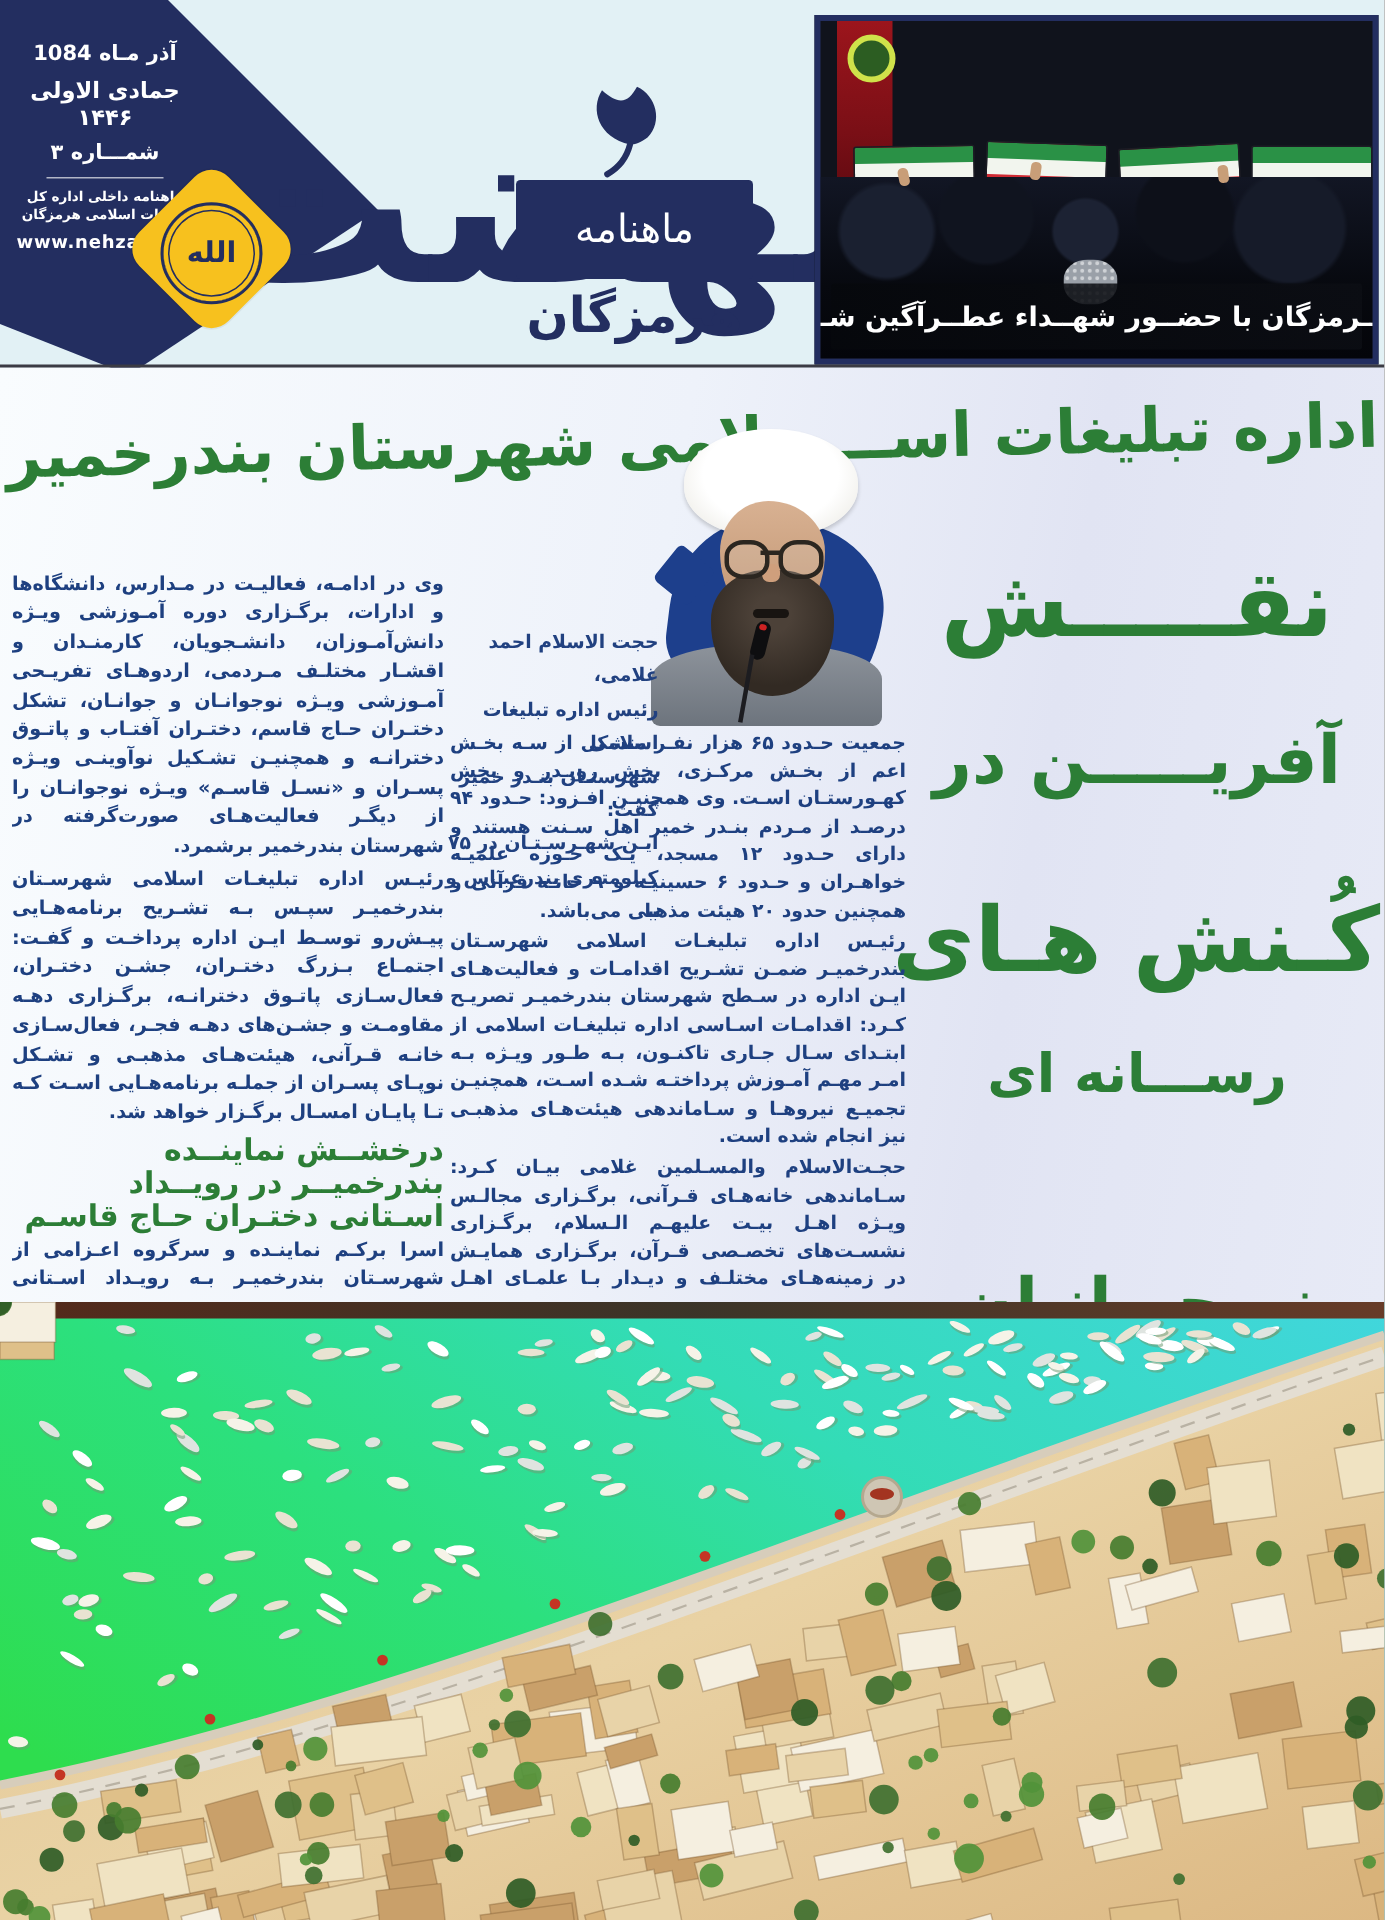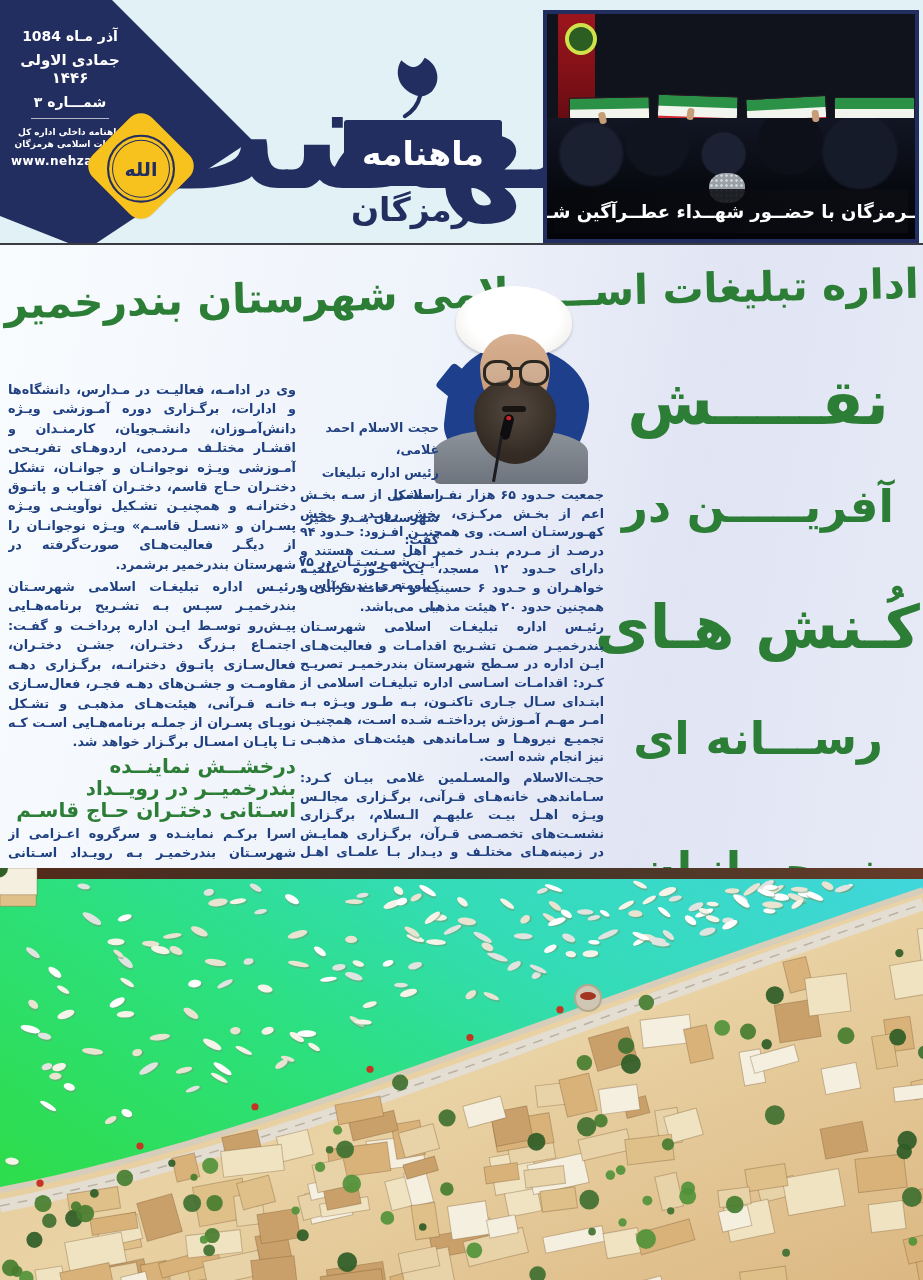--- a/index.html
+++ b/index.html
@@ -22,21 +22,21 @@
                 border-radius:16px;transform:rotate(45deg);z-index:4;box-shadow:0 0 0 1px rgba(0,0,0,.05);}
   .logo-circle{position:absolute;left:10px;top:10px;width:64px;height:64px;border:2px solid #232e60;
                border-radius:50%;transform:rotate(-45deg);display:flex;align-items:center;justify-content:center;
                box-shadow:inset 0 0 0 3px #f7c11e, inset 0 0 0 4px #232e60;}
   .logo-glyph{color:#232e60;font-size:19px;font-weight:bold;}
   .calligraphy{left:118px;top:34px;width:480px;height:214px;z-index:1;color:#232e60;
                font-size:148px;line-height:206px;font-weight:bold;text-align:center;overflow:hidden;}
   .ginkgo{left:382px;top:52px;width:76px;height:70px;z-index:2;}
   .masthead-box{left:344px;top:120px;width:158px;height:66px;background:#232e60;border-radius:3px;
                 z-index:3;display:flex;align-items:center;justify-content:center;}
-  .masthead-monthly{color:#fff;font-size:33px;font-weight:bold;}
+  .masthead-monthly{color:#fff;font-size:26px;font-weight:normal;}
   .masthead-region{left:322px;top:190px;width:202px;text-align:center;color:#232e60;
                    font-size:33px;font-weight:bold;z-index:3;}
 
   
   .top-photo{left:543px;top:10px;width:376px;height:233px;border:4px solid #232e60;
              box-sizing:border-box;background:#10131c;overflow:hidden;z-index:3;}
   .tp-trees{position:absolute;left:0;top:0;width:100%;height:58%;
     background:
       radial-gradient(circle at 15% 20%,#6fae43 0 9%,transparent 10%),
       radial-gradient(circle at 35% 35%,#589а37 0 0),
@@ -77,21 +77,21 @@
   .article-band{left:0;top:245px;width:923px;height:623px;
     background:linear-gradient(100deg,#f9fcfe 0%,#eef2fa 45%,#e1e4f3 72%,#e7eaf6 100%);}
   .headline{left:0;top:270px;width:923px;text-align:center;color:#2c7e36;font-size:41px;
     font-weight:bold;white-space:nowrap;transform:rotate(-1.3deg);z-index:2;}
   .big-words{left:596px;top:352px;width:324px;z-index:2;}
   .big-word{position:absolute;left:0;width:324px;text-align:center;color:#2c7e36;
     font-weight:bold;white-space:nowrap;}
   .bw0{top:14px;font-size:62px;}
   .bw1{top:128px;font-size:45px;}
   .bw2{top:240px;font-size:60px;}
-  .bw3{top:360px;font-size:45px;}
+  .bw3{top:344px;font-size:36px;}
   .bw4{top:462px;font-size:45px;margin-top:28px;}
 
   
   .cleric{left:430px;top:284px;width:162px;height:200px;z-index:4;}
   .brush-bg{position:absolute;left:16px;top:62px;width:142px;height:132px;background:#1d3f8c;
     border-radius:48% 52% 40% 60%/55% 45% 62% 38%;transform:rotate(7deg);}
   .brush-bg::after{content:"";position:absolute;left:-8px;top:30px;width:30px;height:30px;
     background:#1d3f8c;transform:rotate(32deg);border-radius:4px;}
   .robe{position:absolute;left:4px;top:146px;width:154px;height:54px;
     background:linear-gradient(180deg,#8d939b,#6d747d);border-radius:42% 42% 6px 6px;z-index:2;}

